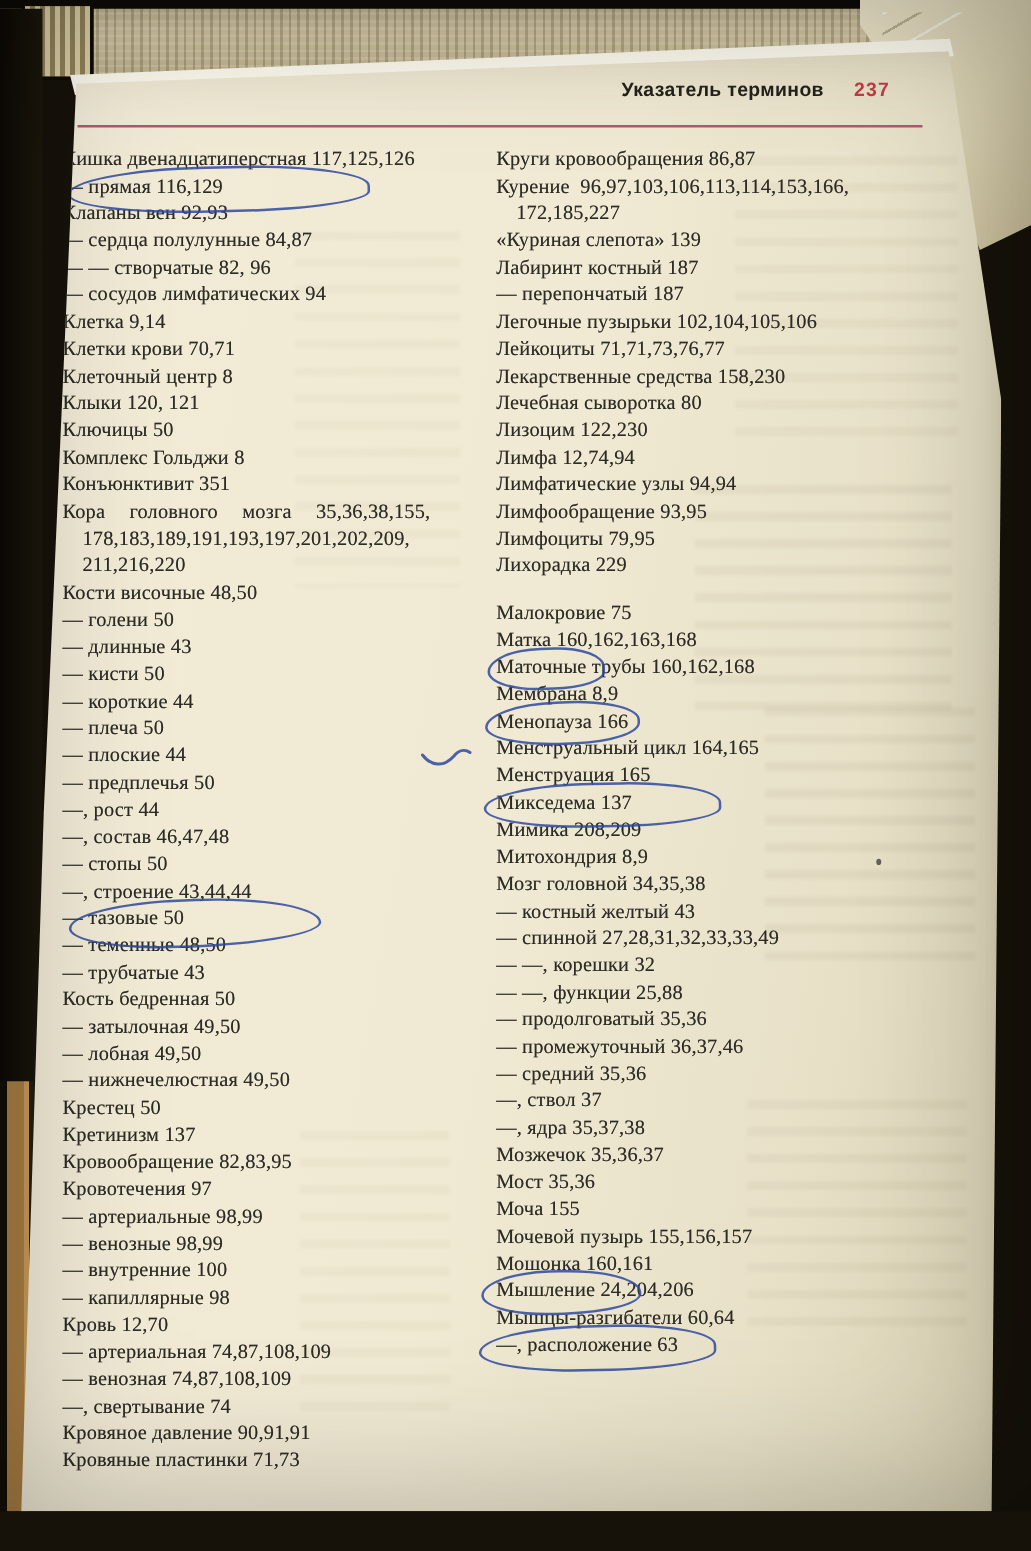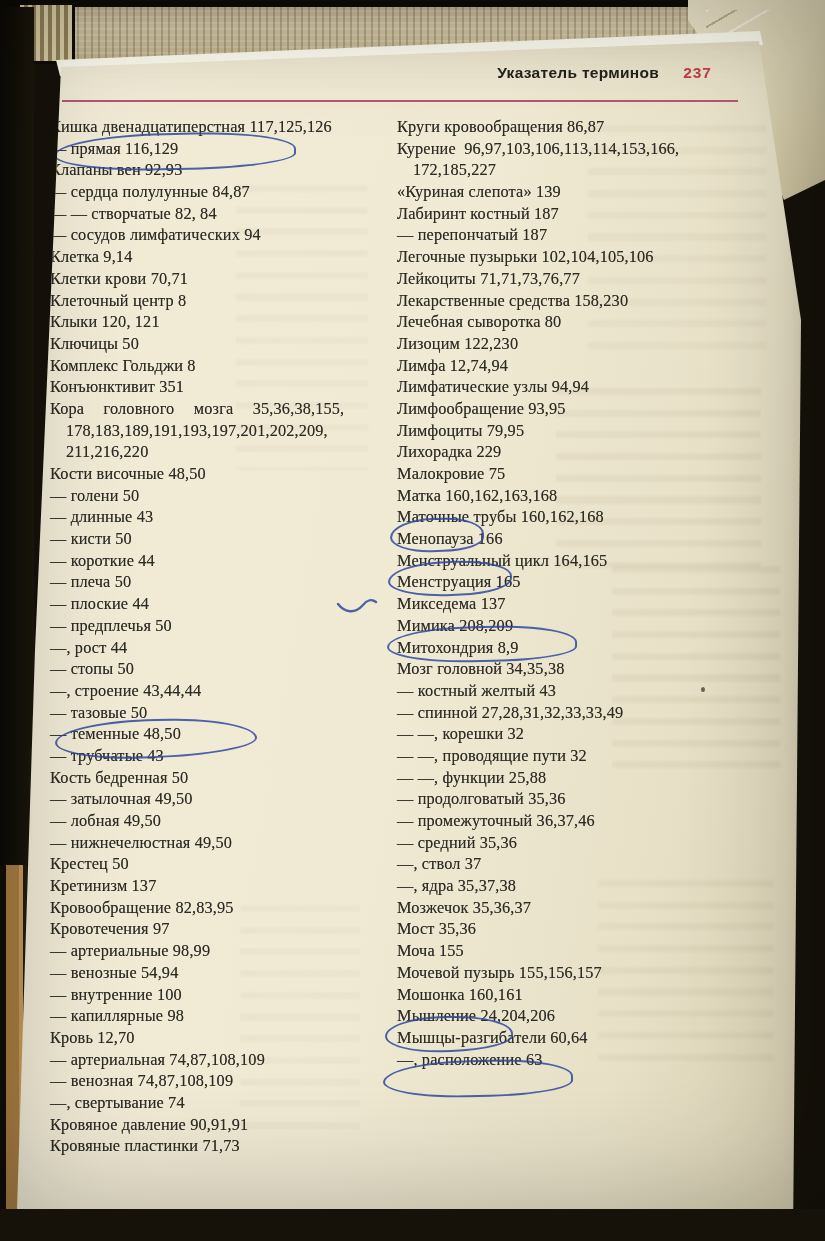--- a/index.html
+++ b/index.html
@@ -51,21 +51,21 @@
     font-family:"Liberation Sans","DejaVu Sans",sans-serif;font-weight:bold;font-size:15.5px;color:#23221c;letter-spacing:.3px;}
   .head .pageno{letter-spacing:1px;}
   .rule{position:absolute;left:62px;top:100px;width:676px;height:2px;background:#b25873;}
 
   .col{position:absolute;top:116px;font-size:16.3px;color:#2c2b25;letter-spacing:.15px;
        text-shadow:0 0 .5px rgba(44,43,37,.55);}
   .col-left{left:50px;width:334px;}
   .col-right{left:397px;width:362px;}
   .line{height:21.7px;line-height:21.7px;white-space:pre;overflow:visible;}
   .line.ind{padding-left:16px;}
-  .line.gap{margin-top:0;}
+  .line.gap{margin-top:16px;}
   .line.just{word-spacing:5.5px;}
 
   
   .oval{position:absolute;border:2.5px solid rgba(46,73,160,.85);border-radius:52% 48% 50% 50% / 62% 55% 45% 52%;}
   .ov1{left:54px;top:133px;width:238px;height:33px;transform:rotate(-1.2deg);}
   .ov2{left:55px;top:719px;width:198px;height:35px;transform:rotate(-2deg);border-radius:48% 52% 55% 45% / 55% 60% 45% 50%;}
   .ov3{left:390px;top:518px;width:90px;height:30px;transform:rotate(-1.5deg);}
   .ov4{left:388px;top:561px;width:120px;height:31px;transform:rotate(-2.2deg);border-radius:50% 50% 45% 55% / 58% 52% 48% 50%;}
   .ov5{left:387px;top:626px;width:186px;height:32px;transform:rotate(-1deg);}
   .ov6{left:385px;top:1016px;width:124px;height:32px;transform:rotate(-1.8deg);border-radius:46% 54% 52% 48% / 55% 58% 44% 52%;}
@@ -105,56 +105,57 @@
       <span>Указатель терминов</span>
       <span class="pageno" id="pageno" style="color: rgb(194, 59, 72);">237</span>
     </div>
     <div class="rule" id="rule" style="background: rgb(178, 88, 115);"></div>
 
     <div class="col col-left" id="col-left">
         <div class="line">Кишка двенадцатиперстная 117,125,126</div>
         <div class="line">— прямая 116,129</div>
         <div class="line">Клапаны вен 92,93</div>
         <div class="line">— сердца полулунные 84,87</div>
-        <div class="line">— — створчатые 82, 84</div>
+        <div class="line">— — створчатые 82, 96</div>
         <div class="line">— сосудов лимфатических 94</div>
         <div class="line">Клетка 9,14</div>
         <div class="line">Клетки крови 70,71</div>
         <div class="line">Клеточный центр 8</div>
         <div class="line">Клыки 120, 121</div>
         <div class="line">Ключицы 50</div>
         <div class="line">Комплекс Гольджи 8</div>
         <div class="line">Конъюнктивит 351</div>
         <div class="line just">Кора  головного  мозга  35,36,38,155,</div>
         <div class="line ind">178,183,189,191,193,197,201,202,209,</div>
         <div class="line ind">211,216,220</div>
         <div class="line">Кости височные 48,50</div>
         <div class="line">— голени 50</div>
         <div class="line">— длинные 43</div>
         <div class="line">— кисти 50</div>
         <div class="line">— короткие 44</div>
         <div class="line">— плеча 50</div>
         <div class="line">— плоские 44</div>
         <div class="line">— предплечья 50</div>
         <div class="line">—, рост 44</div>
+        <div class="line">—, состав 46,47,48</div>
         <div class="line">— стопы 50</div>
         <div class="line">—, строение 43,44,44</div>
         <div class="line">— тазовые 50</div>
         <div class="line">— теменные 48,50</div>
         <div class="line">— трубчатые 43</div>
         <div class="line">Кость бедренная 50</div>
         <div class="line">— затылочная 49,50</div>
         <div class="line">— лобная 49,50</div>
         <div class="line">— нижнечелюстная 49,50</div>
         <div class="line">Крестец 50</div>
         <div class="line">Кретинизм 137</div>
         <div class="line">Кровообращение 82,83,95</div>
         <div class="line">Кровотечения 97</div>
         <div class="line">— артериальные 98,99</div>
-        <div class="line">— венозные 54,94</div>
+        <div class="line">— венозные 98,99</div>
         <div class="line">— внутренние 100</div>
         <div class="line">— капиллярные 98</div>
         <div class="line">Кровь 12,70</div>
         <div class="line">— артериальная 74,87,108,109</div>
         <div class="line">— венозная 74,87,108,109</div>
         <div class="line">—, свертывание 74</div>
         <div class="line">Кровяное давление 90,91,91</div>
         <div class="line">Кровяные пластинки 71,73</div>
       </div>
     <div class="col col-right" id="col-right">
@@ -170,31 +171,31 @@
         <div class="line">Лечебная сыворотка 80</div>
         <div class="line">Лизоцим 122,230</div>
         <div class="line">Лимфа 12,74,94</div>
         <div class="line">Лимфатические узлы 94,94</div>
         <div class="line">Лимфообращение 93,95</div>
         <div class="line">Лимфоциты 79,95</div>
         <div class="line">Лихорадка 229</div>
         <div class="line gap">Малокровие 75</div>
         <div class="line">Матка 160,162,163,168</div>
         <div class="line">Маточные трубы 160,162,168</div>
+        <div class="line">Мембрана 8,9</div>
         <div class="line">Менопауза 166</div>
         <div class="line">Менструальный цикл 164,165</div>
         <div class="line">Менструация 165</div>
         <div class="line">Микседема 137</div>
         <div class="line">Мимика 208,209</div>
         <div class="line">Митохондрия 8,9</div>
         <div class="line">Мозг головной 34,35,38</div>
         <div class="line">— костный желтый 43</div>
         <div class="line">— спинной 27,28,31,32,33,33,49</div>
         <div class="line">— —, корешки 32</div>
-        <div class="line">— —, проводящие пути 32</div>
         <div class="line">— —, функции 25,88</div>
         <div class="line">— продолговатый 35,36</div>
         <div class="line">— промежуточный 36,37,46</div>
         <div class="line">— средний 35,36</div>
         <div class="line">—, ствол 37</div>
         <div class="line">—, ядра 35,37,38</div>
         <div class="line">Мозжечок 35,36,37</div>
         <div class="line">Мост 35,36</div>
         <div class="line">Моча 155</div>
         <div class="line">Мочевой пузырь 155,156,157</div>

